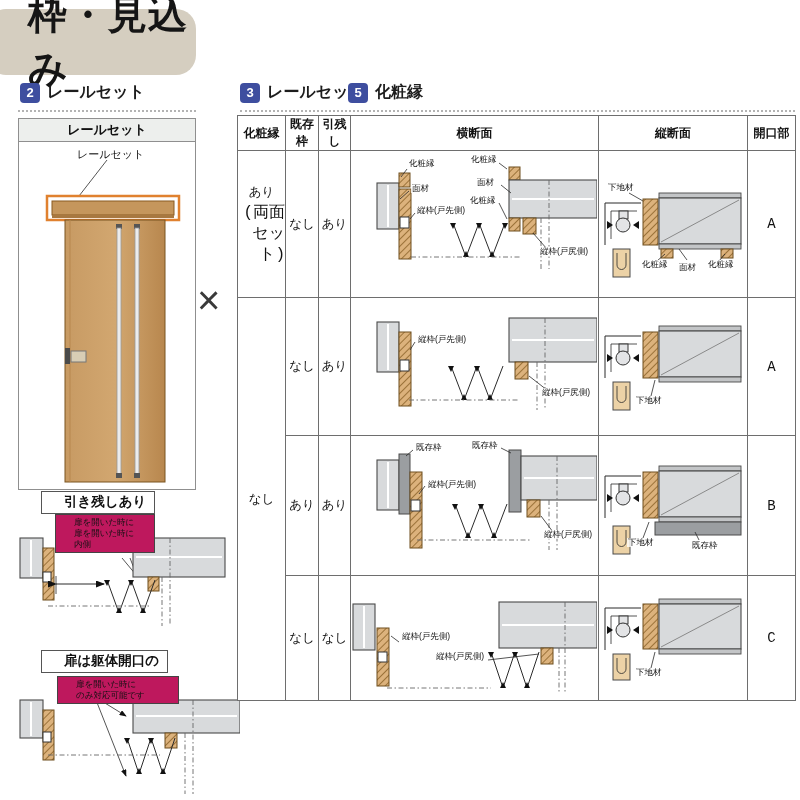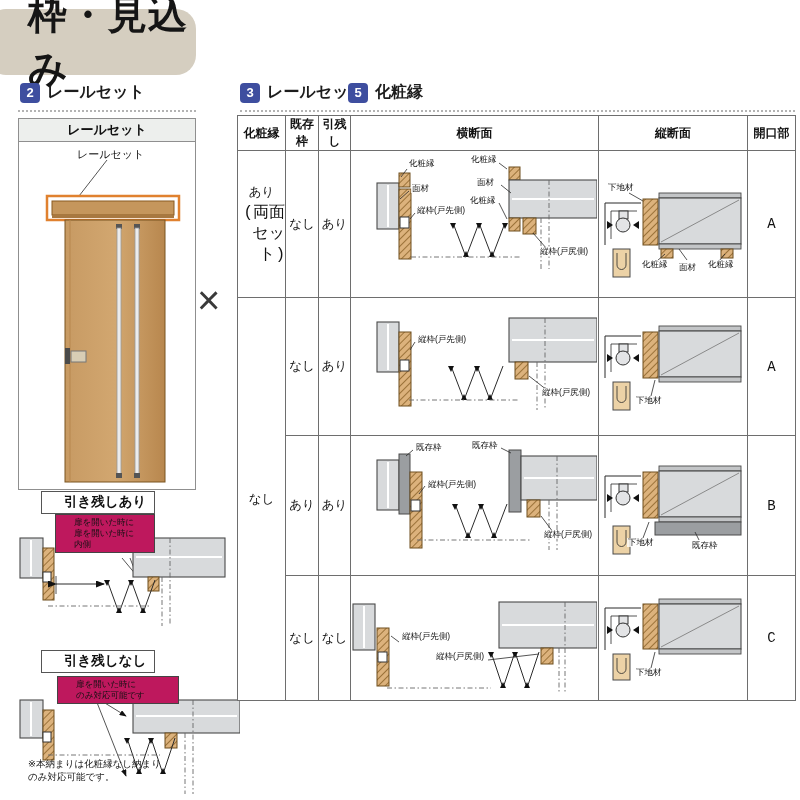--- a/index.html
+++ b/index.html
@@ -142,29 +142,25 @@
       <polygon class="dot" points="94,66 100,66 97,72"></polygon>
         <polygon class="dot" points="118,66 124,66 121,72"></polygon>
       <polygon class="dot" points="106,99 112,99 109,93"></polygon>
         <polygon class="dot" points="130,99 136,99 133,93"></polygon>
       <line class="ln" x1="46" y1="70" x2="94" y2="70" marker-start="url(#arr)" marker-end="url(#arr)"></line>
       <line class="thin" x1="46" y1="62" x2="46" y2="80"></line>
       <path class="dash" d="M38,92 H140 M152,63 V112 M160,24 V112"></path>
     </svg>
   </div>
 
-  <div class="frame-label-box" style="left:18px;top:650px;">引き残しなし</div>
+  <div class="frame-label-box" style="left:18px;top:650px;">扉は躯体開口の</div>
   <div class="diag" style="left:10px;top:674px;width:230px;height:126px;">
     <div class="bubble" style="left:47px;top:2px;width:84px;">
       <span>扉を開いた時に</span>
       <span>のみ対応可能です</span>
-    </div>
-    <div class="note" style="left:18px;top:84px;">
-      <span>※本納まりは化粧縁なし納まり</span>
-      <span>のみ対応可能です。</span>
     </div>
     <svg width="230" height="126">
       <line class="thin" x1="90" y1="26" x2="116" y2="42" marker-end="url(#arr)"></line>
       <line class="thin" x1="86" y1="26" x2="116" y2="102" marker-end="url(#arr)"></line>
       <rect class="wall" x="10" y="26" width="23" height="38"></rect>
         <line class="wline" x1="21" y1="28" x2="21" y2="62"></line>
       <rect class="hatch" x="33" y="36" width="11" height="50"></rect>
       <rect class="catch" x="33" y="58" width="8" height="10"></rect>
       <rect class="wall" x="123" y="26" width="107" height="33"></rect>
         <line class="wline" x1="126" y1="42" x2="227" y2="42"></line>

